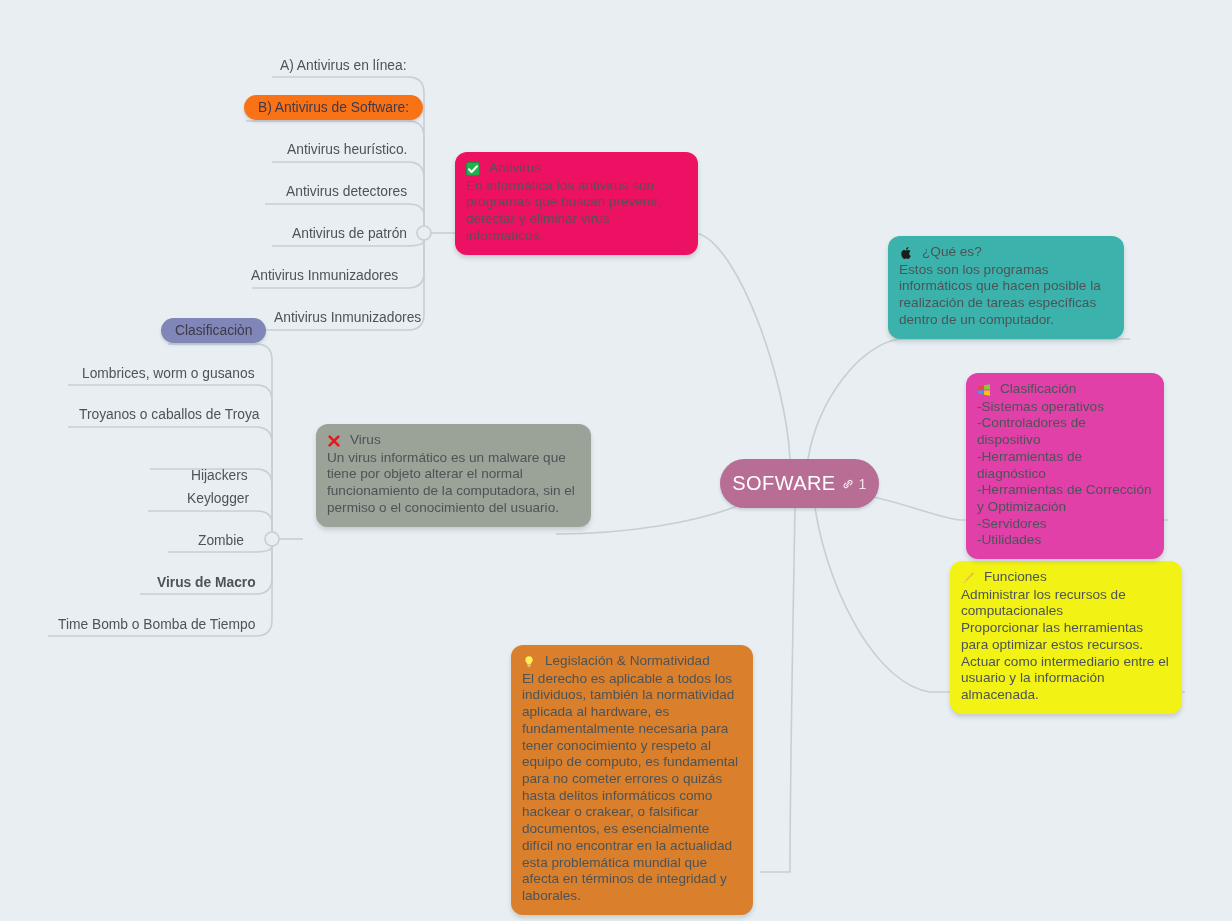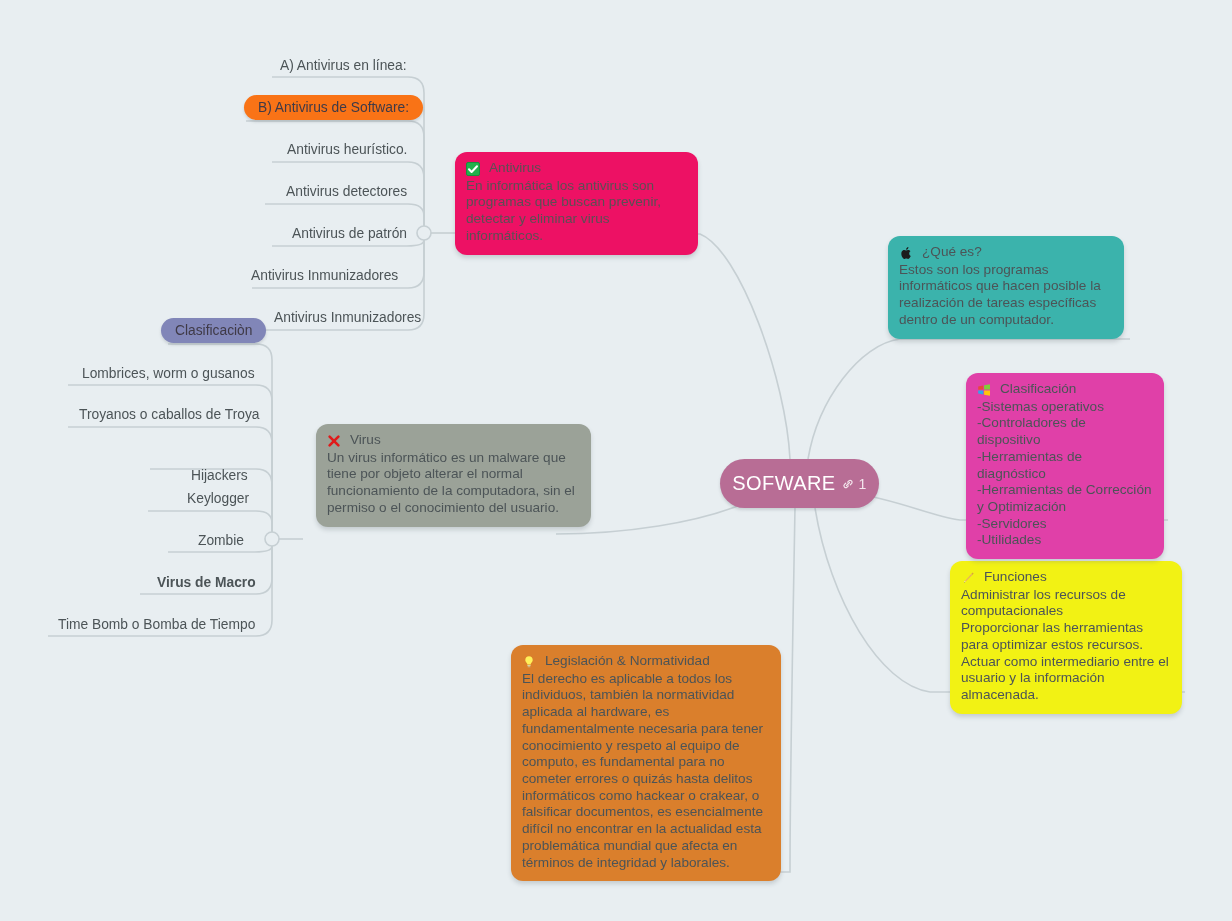--- a/index.html
+++ b/index.html
@@ -247,21 +247,21 @@
       <span class="ic">
         <svg viewBox="0 0 14 14">
           <path d="M2.6 2.6 L11.4 11.4 M11.4 2.6 L2.6 11.4" fill="none" stroke="#e01b1b" stroke-width="2.6" stroke-linecap="round"></path>
         </svg>
       </span>
       <span class="tlabel">Virus</span>
     </div>
     <div class="note-body"> Un virus informático es un malware que tiene por objeto alterar el normal funcionamiento de la computadora, sin el permiso o el conocimiento del usuario.</div>
   </div>
 
-  <div class="note orange" style="left:511px; top:645px; width:270px;">
+  <div class="note orange" style="left:511px; top:645px; width:242px;">
     <div class="note-title">
       <span class="ic">
         <svg viewBox="0 0 14 14">
           <path d="M7 1.3 C4.7 1.3 3.3 3.0 3.3 4.9 c0 1.5 0.9 2.4 1.5 3.2 0.4 0.5 0.5 1.0 0.5 1.4 h3.4 c0-0.4 0.1-0.9 0.5-1.4 0.6-0.8 1.5-1.7 1.5-3.2 0-1.9-1.4-3.6-3.7-3.6 z" fill="#fff05a"></path>
           <rect x="5.3" y="9.9" width="3.4" height="1.1" rx="0.4" fill="#d9d2a0"></rect>
           <rect x="5.6" y="11.3" width="2.8" height="1.0" rx="0.4" fill="#c9c292"></rect>
         </svg>
       </span>
       <span class="tlabel">Legislación &amp; Normatividad</span>
     </div>

